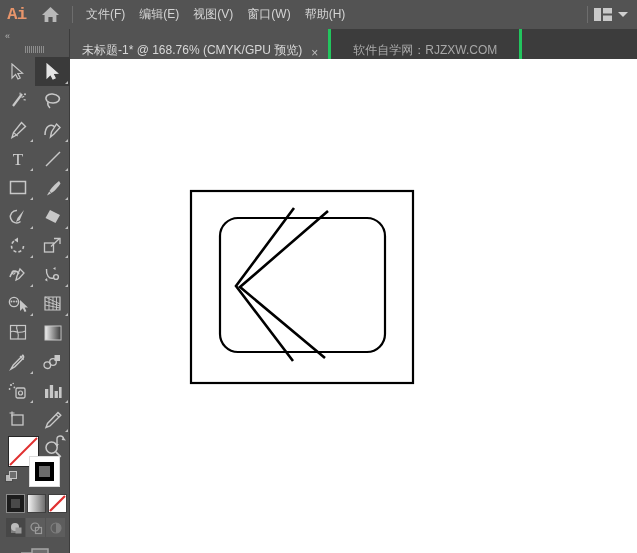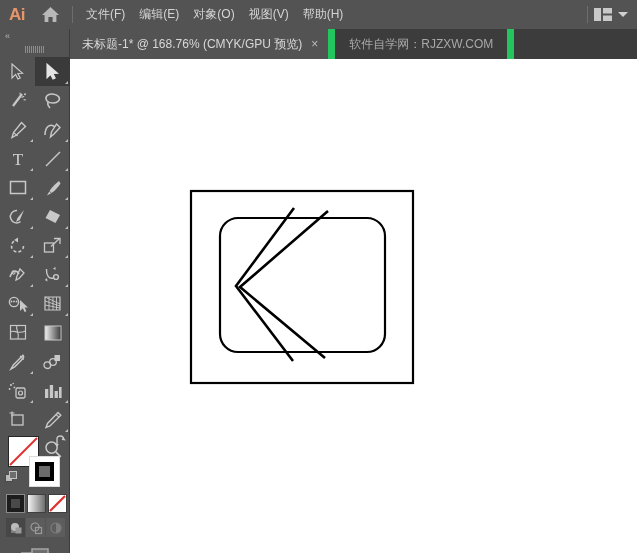--- a/index.html
+++ b/index.html
@@ -14,21 +14,21 @@
   
   .menubar {
     position: absolute; left: 0; top: 0; width: 637px; height: 29px;
     background: #535353;
     display: flex; align-items: center;
   }
   .ai-logo {
     width: 34px; height: 29px; display: flex; align-items: center;
     justify-content: center;
     color: #e8956b; font-size: 17px; font-weight: bold;
-    font-family: Liberation Sans, sans-serif;
+    font-family: Liberation Mono, monospace;
     letter-spacing: -0.5px;
   }
   .home-icon {
     width: 32px; height: 29px; display: flex; align-items: center;
     justify-content: center;
   }
   .menu-sep {
     width: 1px; height: 17px; background: #6d6d6d; margin: 0 6px;
   }
   .menu-items { display: flex; align-items: center; }
@@ -49,27 +49,27 @@
   }
 
   
   .tabbar {
     position: absolute; left: 0; top: 29px; width: 637px; height: 30px;
     background: #3c3c3c;
     display: flex; align-items: flex-end;
   }
   .tab-left-pad { width: 70px; height: 30px; background: #535353; }
   .tab {
-    height: 30px; display: flex; align-items: center;
+    height: 30px; display: flex; align-items: flex-end;
     padding: 0 10px 0 12px; font-size: 12px; color: #c8c8c8;
-    border-right: 7px solid #22c55e;
+    border-right: 3px solid #22c55e;
     white-space: nowrap;
   }
   .tab.active { background: #535353; color: #d8d8d8; }
-  .tab.inactive { background: #3c3c3c; color: #a8a8a8; padding: 0 14px; }
+  .tab.inactive { background: #3c3c3c; color: #a8a8a8; padding: 0 22px; }
   .tab-close {
     margin-left: 9px; font-size: 12px; color: #bdbdbd;
     line-height: 1; cursor: pointer;
   }
 
   
   .toolpanel {
     position: absolute; left: 0; top: 29px; width: 70px; height: 524px;
     background: #535353;
     border-right: 1px solid #3c3c3c;
@@ -162,22 +162,22 @@
     <div class="ai-logo">Ai</div>
     <div class="home-icon">
       <svg width="19" height="17" viewBox="0 0 19 17">
         <path d="M9.5 1 L18 9 L15.4 9 L15.4 16 L11.6 16 L11.6 11 L7.4 11 L7.4 16 L3.6 16 L3.6 9 L1 9 Z" fill="#b8b8b8"></path>
       </svg>
     </div>
     <div class="menu-sep"></div>
     <div class="menu-items">
       <div class="menu-item">文件(F)</div>
       <div class="menu-item">编辑(E)</div>
-      <div class="menu-item">对象(O)</div>
       <div class="menu-item">视图(V)</div>
+      <div class="menu-item">窗口(W)</div>
       <div class="menu-item">帮助(H)</div>
     </div>
     <div class="menubar-right">
       <div class="menu-sep"></div>
       <div class="arrange-icon">
         <svg width="18" height="13" viewBox="0 0 18 13">
           <rect x="0" y="0" width="7" height="13" fill="#c9c9c9"></rect>
           <rect x="9" y="0" width="9" height="5.5" fill="#c9c9c9"></rect>
           <rect x="9" y="7.5" width="9" height="5.5" fill="#c9c9c9"></rect>
         </svg>

